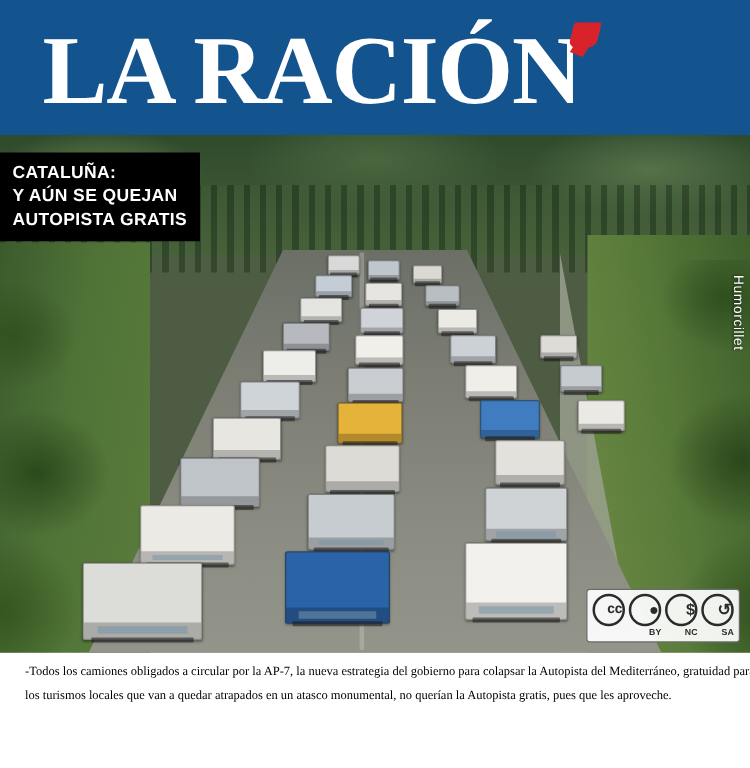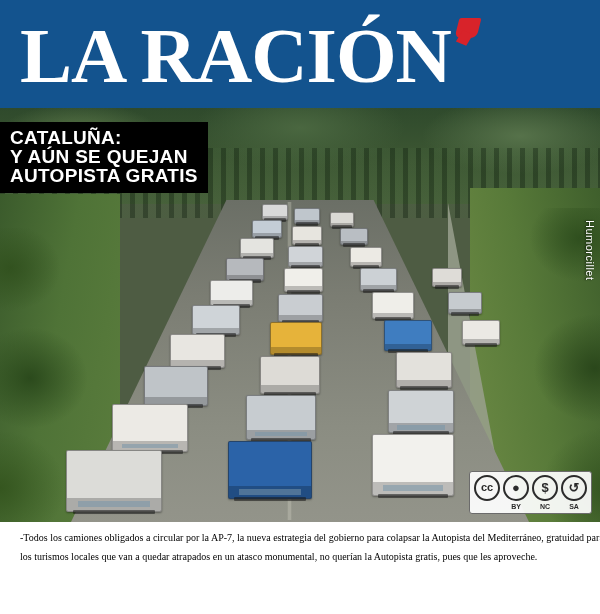--- a/index.html
+++ b/index.html
@@ -39,21 +39,21 @@
     font-family: "Liberation Serif", serif;
     font-weight: bold;
     font-size: 78px;
     line-height: 92px;
     color: #ffffff;
     letter-spacing: -1px;
     white-space: nowrap;
     margin: 0;
     padding: 0;
     position: absolute;
-    left: 6px;
+    left: 20px;
     top: 2px;
   }
   .logo-accent {
     position: absolute;
     left: 443px;
     top: 10px;
     width: 22px;
     height: 20px;
     background: #d8232a;
     transform: skewX(-14deg);
@@ -193,21 +193,21 @@
   
   .headline-box {
     position: absolute;
     left: 0;
     top: 14px;
     background: #000000;
     color: #ffffff;
     padding: 6px 10px 8px 10px;
     font-family: "Liberation Sans", sans-serif;
     font-weight: bold;
-    font-size: 19px;
+    font-size: 14px;
     line-height: 19px;
     letter-spacing: 0.3px;
     text-transform: uppercase;
     max-width: 250px;
   }
   .headline-box .line { display: block; white-space: nowrap; }
 
   
   .credit {
     position: absolute;
@@ -228,21 +228,21 @@
     right: 8px;
     bottom: 8px;
     background: rgba(255,255,255,0.92);
     border: 1px solid #6b6b6b;
     border-radius: 3px;
     padding: 3px 4px 2px 4px;
     display: flex;
     gap: 3px;
     align-items: flex-start;
   }
-  .cc-cell { width: 26px; text-align: center; }
+  .cc-cell { width: 26px; text-align: right; }
   .cc-circle {
     width: 22px; height: 22px;
     border: 2px solid #2b2b2b;
     border-radius: 50%;
     margin: 0 auto;
     font-family: "Liberation Sans", sans-serif;
     font-weight: bold;
     font-size: 13px;
     line-height: 21px;
     color: #2b2b2b;

